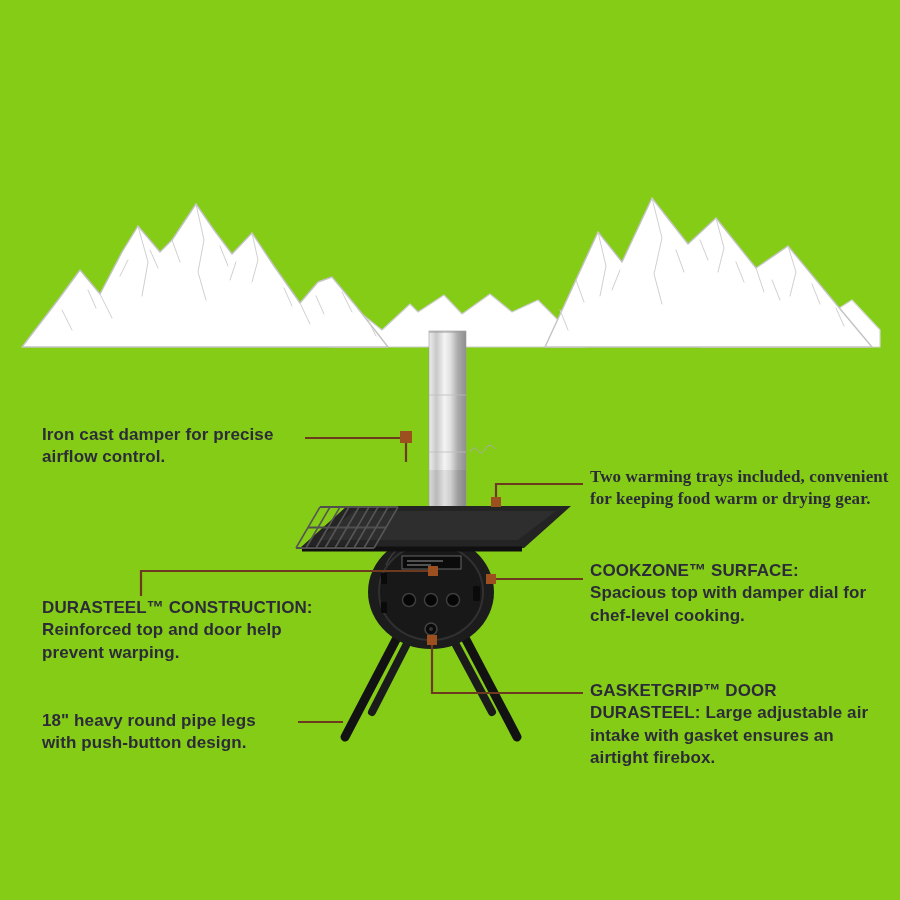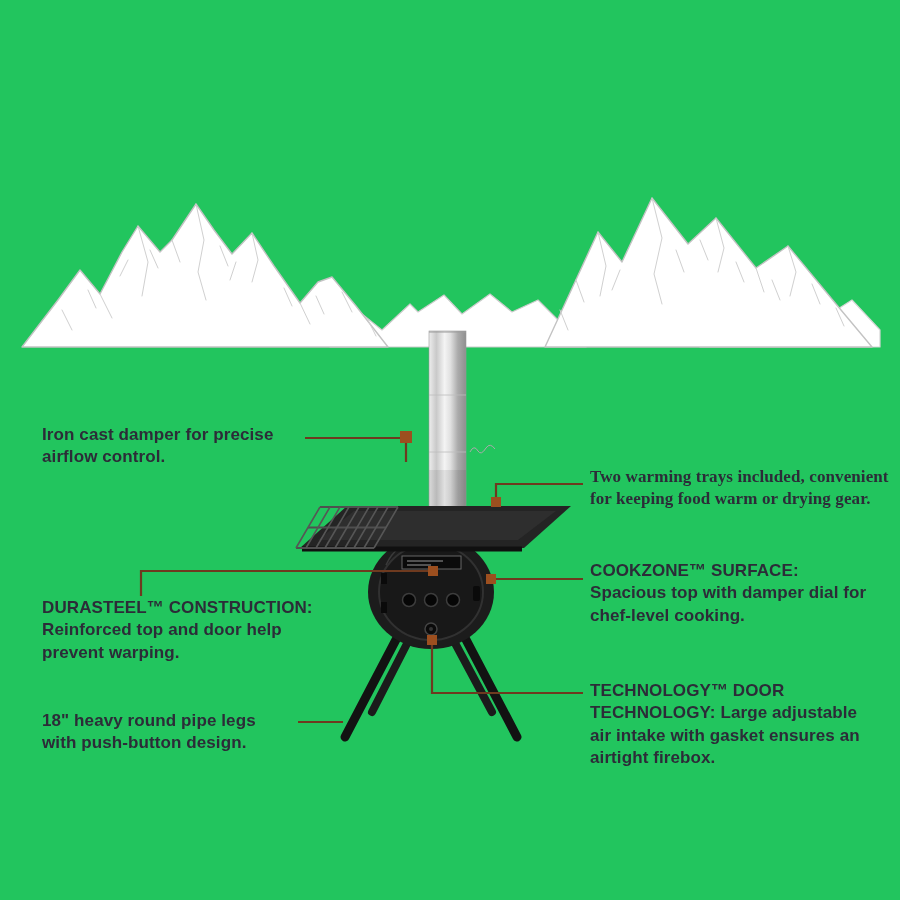--- a/index.html
+++ b/index.html
@@ -1,16 +1,16 @@
 <!DOCTYPE html>
 <html><head>
 <meta charset="utf-8">
 <style>
   html,body{margin:0;padding:0;background:#fff;}
-  .page{position:relative;width:900px;height:900px;background:#22c55e;overflow:hidden;
+  .page{position:relative;width:900px;height:900px;background:#84cc16;overflow:hidden;
         font-family:"Liberation Sans",sans-serif;}
   .art{position:absolute;left:0;top:0;}
   .callout{position:absolute;font-size:17px;font-weight:600;color:#2c2c38;
            line-height:1.32;letter-spacing:0.1px;}
   .callout .hd{font-weight:700;}
   .hd-block{display:block;white-space:nowrap;}
   .hd-inline{margin-right:5px;}
   .co-damper   {left:42px;  top:424px; width:280px;}
   .co-warming  {left:590px; top:466px; width:300px;font-family:Liberation Serif, serif;}
   .co-durasteel{left:42px;  top:597px; width:250px;}
@@ -133,16 +133,16 @@
   <div class="callout co-cookzone">
     <span class="hd hd-block">COOKZONE™ SURFACE:</span>
     <span>Spacious top with damper dial for chef-level cooking.</span>
   </div>
 
   <div class="callout co-legs">
     <span>18" heavy round pipe legs with push-button design.</span>
   </div>
 
   <div class="callout co-gasket">
-    <span class="hd hd-inline">TECHNOLOGY™ DOOR TECHNOLOGY:</span><span>Large adjustable air intake with gasket ensures an airtight firebox.</span>
+    <span class="hd hd-inline">GASKETGRIP™ DOOR DURASTEEL:</span><span>Large adjustable air intake with gasket ensures an airtight firebox.</span>
   </div>
 
 </div>
 
 </body></html>

